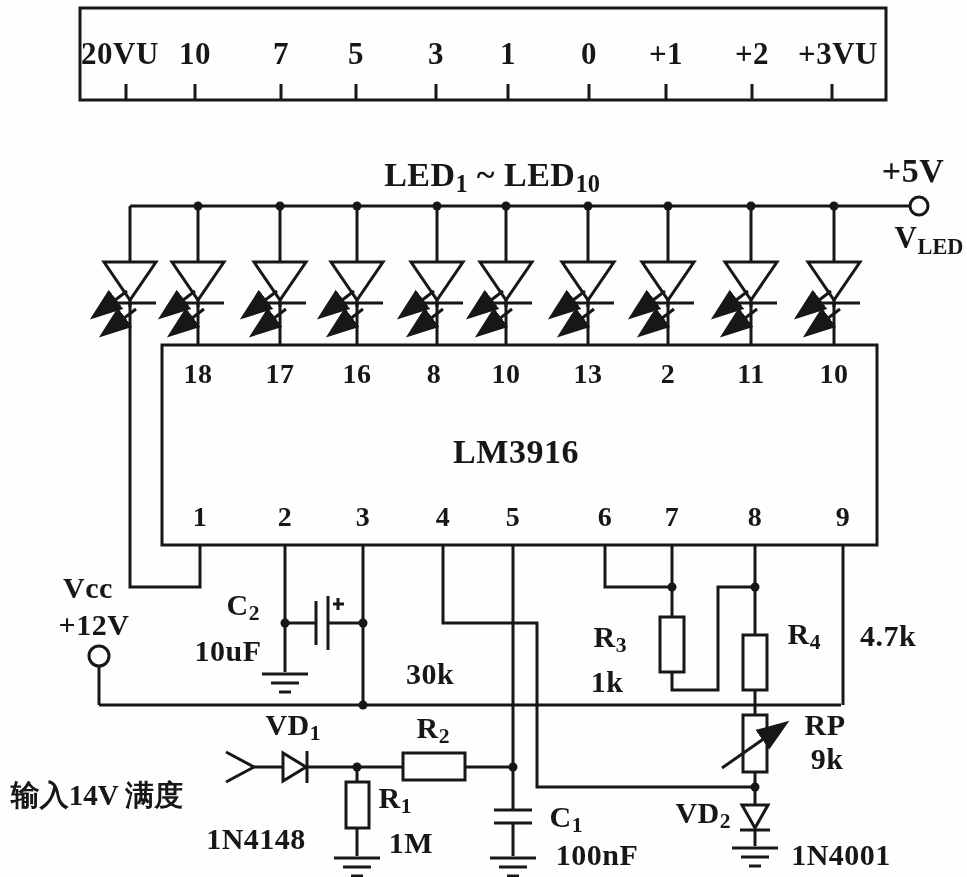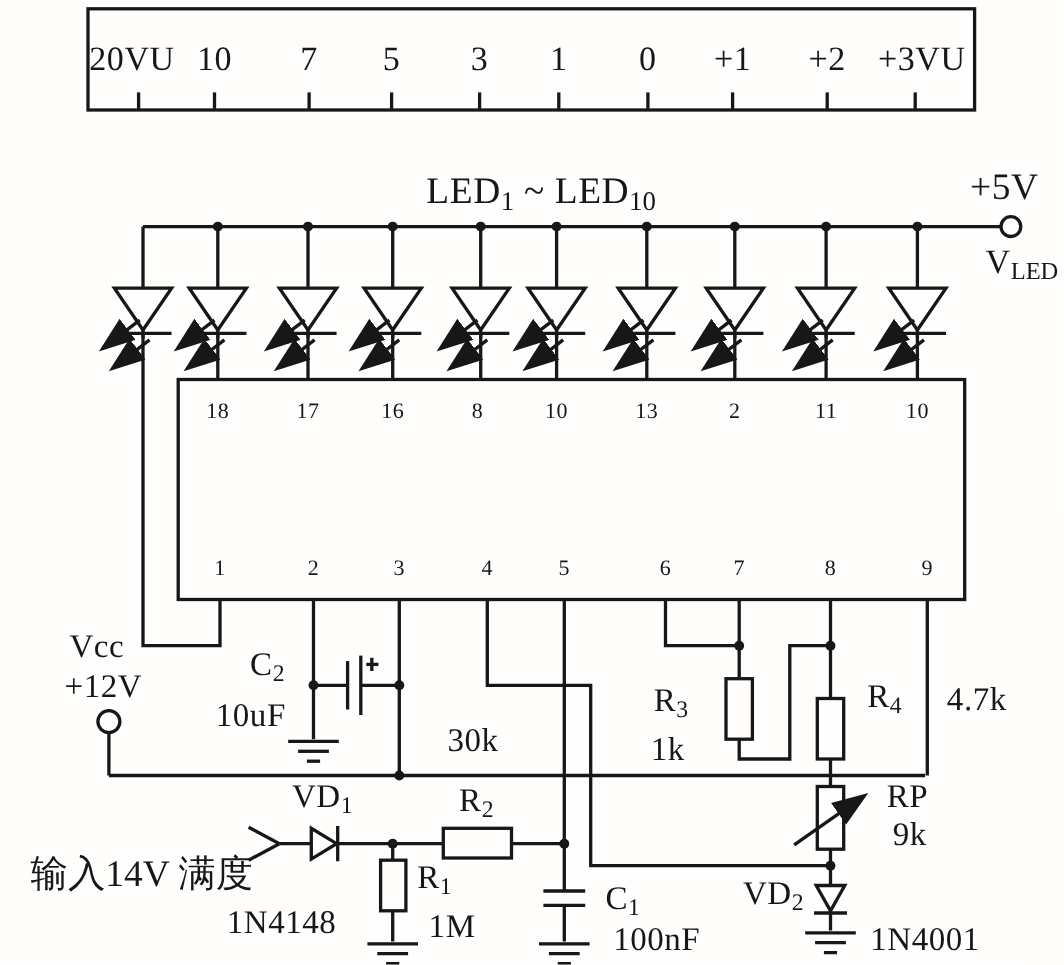--- a/index.html
+++ b/index.html
@@ -1,25 +1,25 @@
 <!DOCTYPE html>
 <html><head>
 <meta charset="utf-8">
 <style>
   html,body{margin:0;padding:0;background:#ffffff;}
   .canvas{position:relative;width:967px;height:877px;background:#fffefd;
           font-family:"Liberation Serif",serif;color:#171717;overflow:hidden;}
   .canvas svg{position:absolute;left:0;top:0;}
-  .lbl{position:absolute;transform:translate(-50%,-50%);font-size:30px;font-weight:400;
+  .lbl{position:absolute;transform:translate(-50%,-50%);font-size:30px;font-weight:700;
        white-space:nowrap;letter-spacing:0.5px;line-height:1;}
   .lbl sub{font-size:0.72em;vertical-align:-0.25em;letter-spacing:0;}
   .big{font-size:34px;}
   .scale-lbl{font-size:31px;}
-  .pin{font-size:20px;}
-  .cn{font-size:34px;letter-spacing:0;margin-left:32px;}
+  .pin{font-size:28px;}
+  .cn{font-size:29px;letter-spacing:0;}
 </style>
 </head>
 <body>
 
 <div class="canvas">
 
   <svg width="967" height="877" viewBox="0 0 967 877">
     <defs>
       <marker id="ah" markerWidth="12" markerHeight="10" refX="8" refY="4" orient="auto">
         <polygon points="0,0 11,4 0,8" fill="#171717"></polygon>
@@ -195,20 +195,21 @@
   <div class="lbl pin" style="left:198px;top:374px">18</div>
   <div class="lbl pin" style="left:280px;top:374px">17</div>
   <div class="lbl pin" style="left:357px;top:374px">16</div>
   <div class="lbl pin" style="left:434px;top:374px">8</div>
   <div class="lbl pin" style="left:506px;top:374px">10</div>
   <div class="lbl pin" style="left:588px;top:374px">13</div>
   <div class="lbl pin" style="left:668px;top:374px">2</div>
   <div class="lbl pin" style="left:751px;top:374px">11</div>
   <div class="lbl pin" style="left:834px;top:374px">10</div>
 
+  <div class="lbl big" style="left:516px;top:452px">LM3916</div>
 
   <div class="lbl pin" style="left:200px;top:517px">1</div>
   <div class="lbl pin" style="left:285px;top:517px">2</div>
   <div class="lbl pin" style="left:363px;top:517px">3</div>
   <div class="lbl pin" style="left:443px;top:517px">4</div>
   <div class="lbl pin" style="left:513px;top:517px">5</div>
   <div class="lbl pin" style="left:605px;top:517px">6</div>
   <div class="lbl pin" style="left:672px;top:517px">7</div>
   <div class="lbl pin" style="left:755px;top:517px">8</div>
   <div class="lbl pin" style="left:843px;top:517px">9</div>

